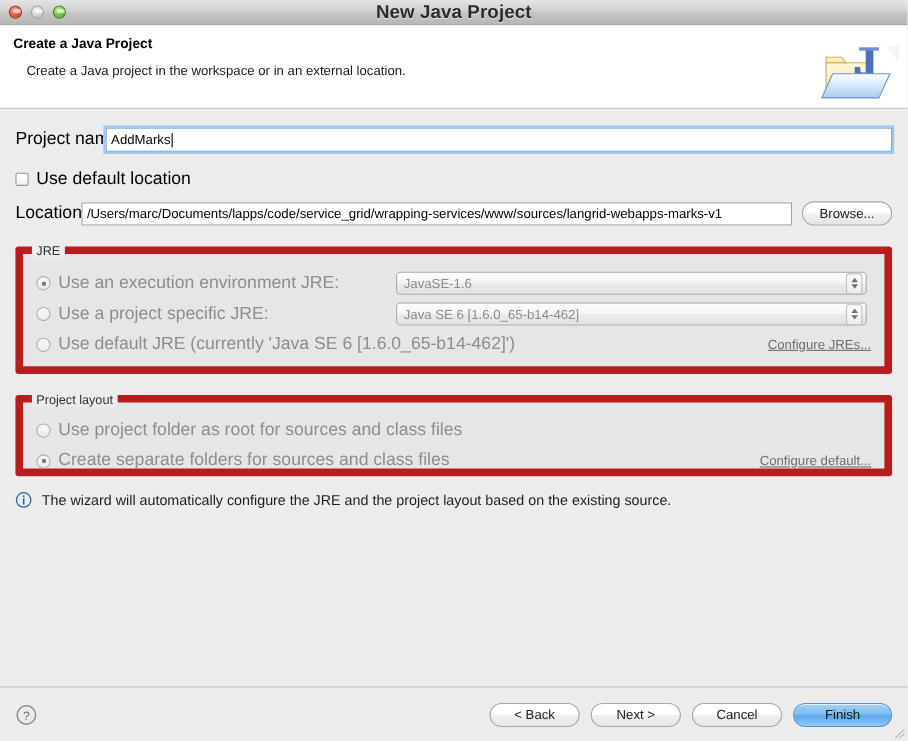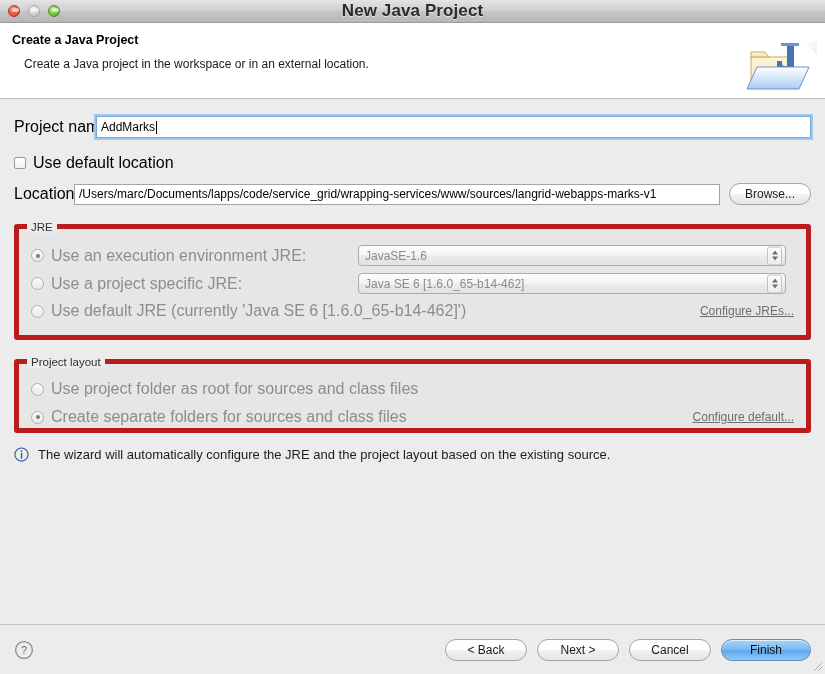--- a/index.html
+++ b/index.html
@@ -259,21 +259,21 @@
     width: 0; height: 0;
     border-left: 3px solid transparent;
     border-right: 3px solid transparent;
   }
   .combo .stepper .up { border-bottom: 4px solid #6e6e6e; }
   .combo .stepper .down { border-top: 4px solid #6e6e6e; }
 
   
   .group {
     position: relative;
-    border: 5px solid #b91c1c;
+    border: 7px solid #b91c1c;
     border-radius: 3px;
     background: #e6e6e6;
     box-sizing: border-box;
   }
   .group-title {
     position: absolute;
     top: -8px;
     left: 8px;
     background: #ececec;
     padding: 0 4px;

